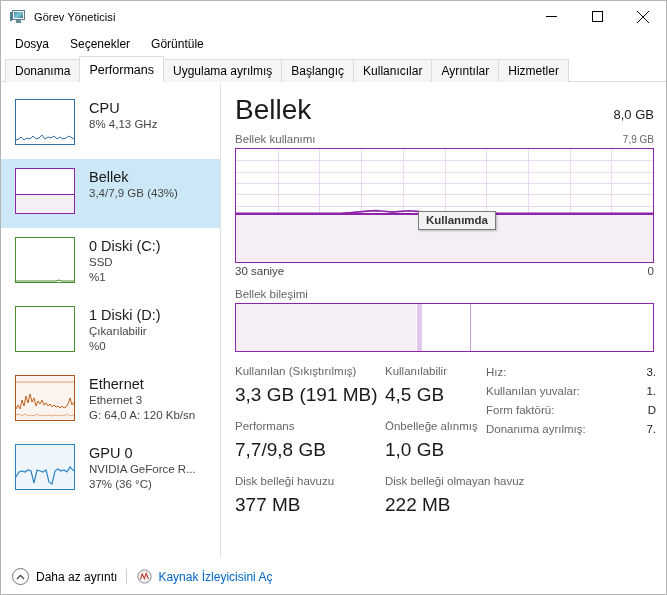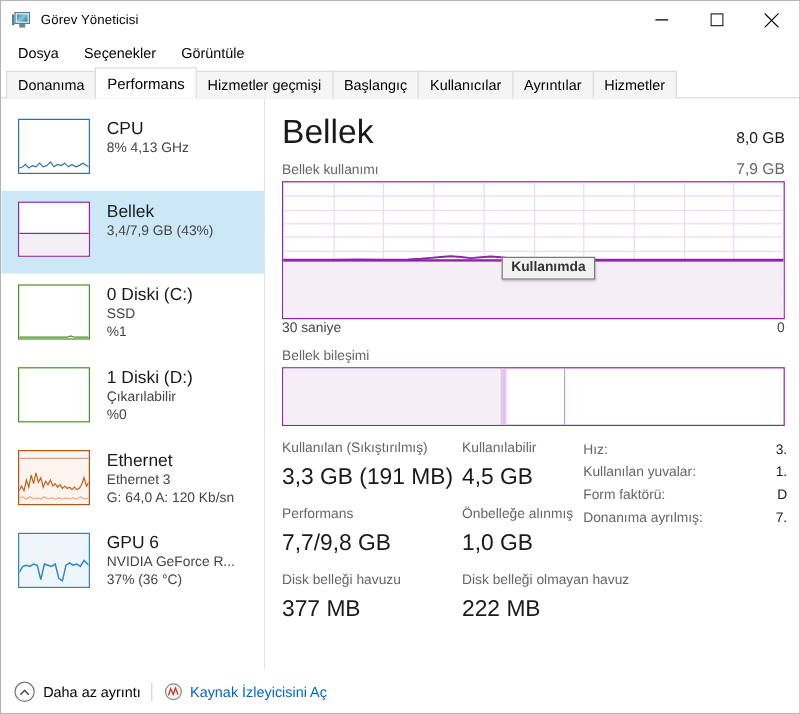--- a/index.html
+++ b/index.html
@@ -148,21 +148,21 @@
     overflow: hidden;
   }
   .main-head { display: flex; align-items: baseline; justify-content: space-between; }
   .main-title { font-size: 28px; color: #1a1a1a; line-height: 34px; font-weight: normal; }
   .main-total { font-size: 13px; color: #1a1a1a; }
   .sub-row {
     display: flex; justify-content: space-between; align-items: baseline;
     margin-top: 6px; margin-bottom: 3px;
   }
   .sub-l { font-size: 11.5px; color: #666; }
-  .sub-r { font-size: 13px; color: #666; }
+  .sub-r { font-size: 10px; color: #666; }
 
   .graph {
     position: relative;
     height: 115px;
     border: 1px solid #8e24aa;
     background: #ffffff;
     overflow: hidden;
   }
   .graph .fill {
     position: absolute; left: 0; right: 0; bottom: 0;
@@ -275,21 +275,21 @@
 
   <div class="menubar">
     <div class="menu-item">Dosya</div>
     <div class="menu-item">Seçenekler</div>
     <div class="menu-item">Görüntüle</div>
   </div>
 
   <div class="tabstrip">
     <div class="tab">Donanıma</div>
     <div class="tab active">Performans</div>
-    <div class="tab">Hizmetler geçmişi</div>
+    <div class="tab">Uygulama ayrılmış</div>
     <div class="tab">Başlangıç</div>
     <div class="tab">Kullanıcılar</div>
     <div class="tab">Ayrıntılar</div>
     <div class="tab">Hizmetler</div>
   </div>
 
   <div class="content">
 
     <div class="sidebar">
 
@@ -352,21 +352,21 @@
         </div>
       </div>
 
       <div class="side-item">
         <div class="thumb" style="border-color:#2f84c4;background:#eef5fb">
           <svg width="58" height="44" viewBox="0 0 58 44" preserveAspectRatio="none">
             <polyline fill="none" stroke="#2f84c4" stroke-width="1.2" points="0,32 3,27 6,26 9,27 12,25 15,26 18,38 21,25 24,26 27,27 30,25 33,37 36,39 39,26 42,24 45,26 48,25 51,27 54,22 58,26"></polyline>
           </svg>
         </div>
         <div class="side-txt">
-          <div class="side-title">GPU 6</div>
+          <div class="side-title">GPU 0</div>
           <div class="side-sub">NVIDIA GeForce R...</div>
           <div class="side-sub">37%  (36 °C)</div>
         </div>
       </div>
 
     </div>
 
     <div class="main">
 
       <div class="main-head">

